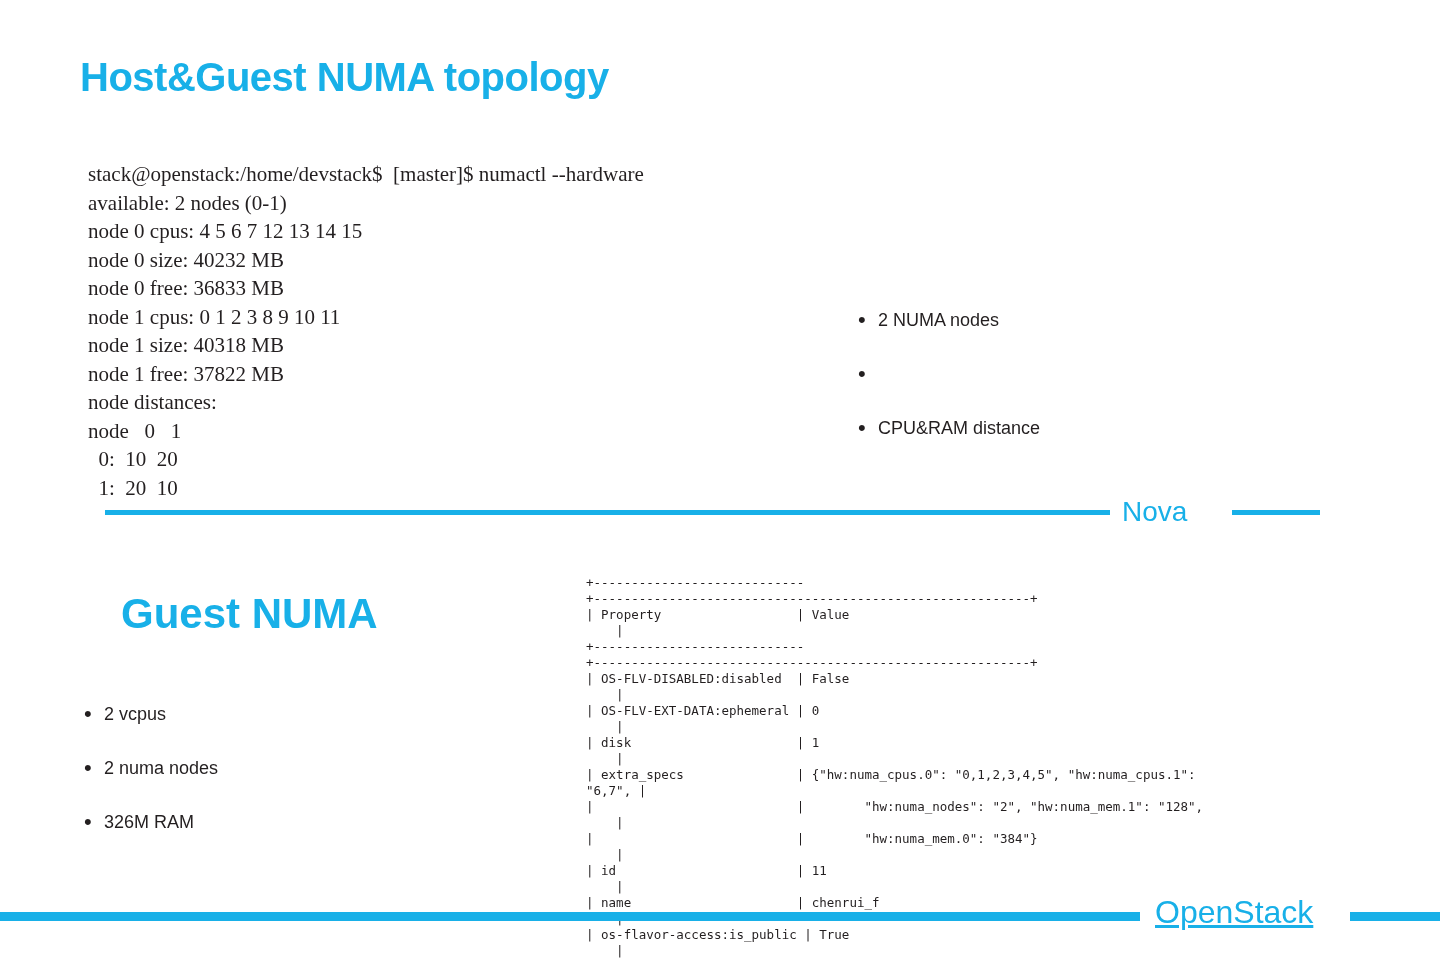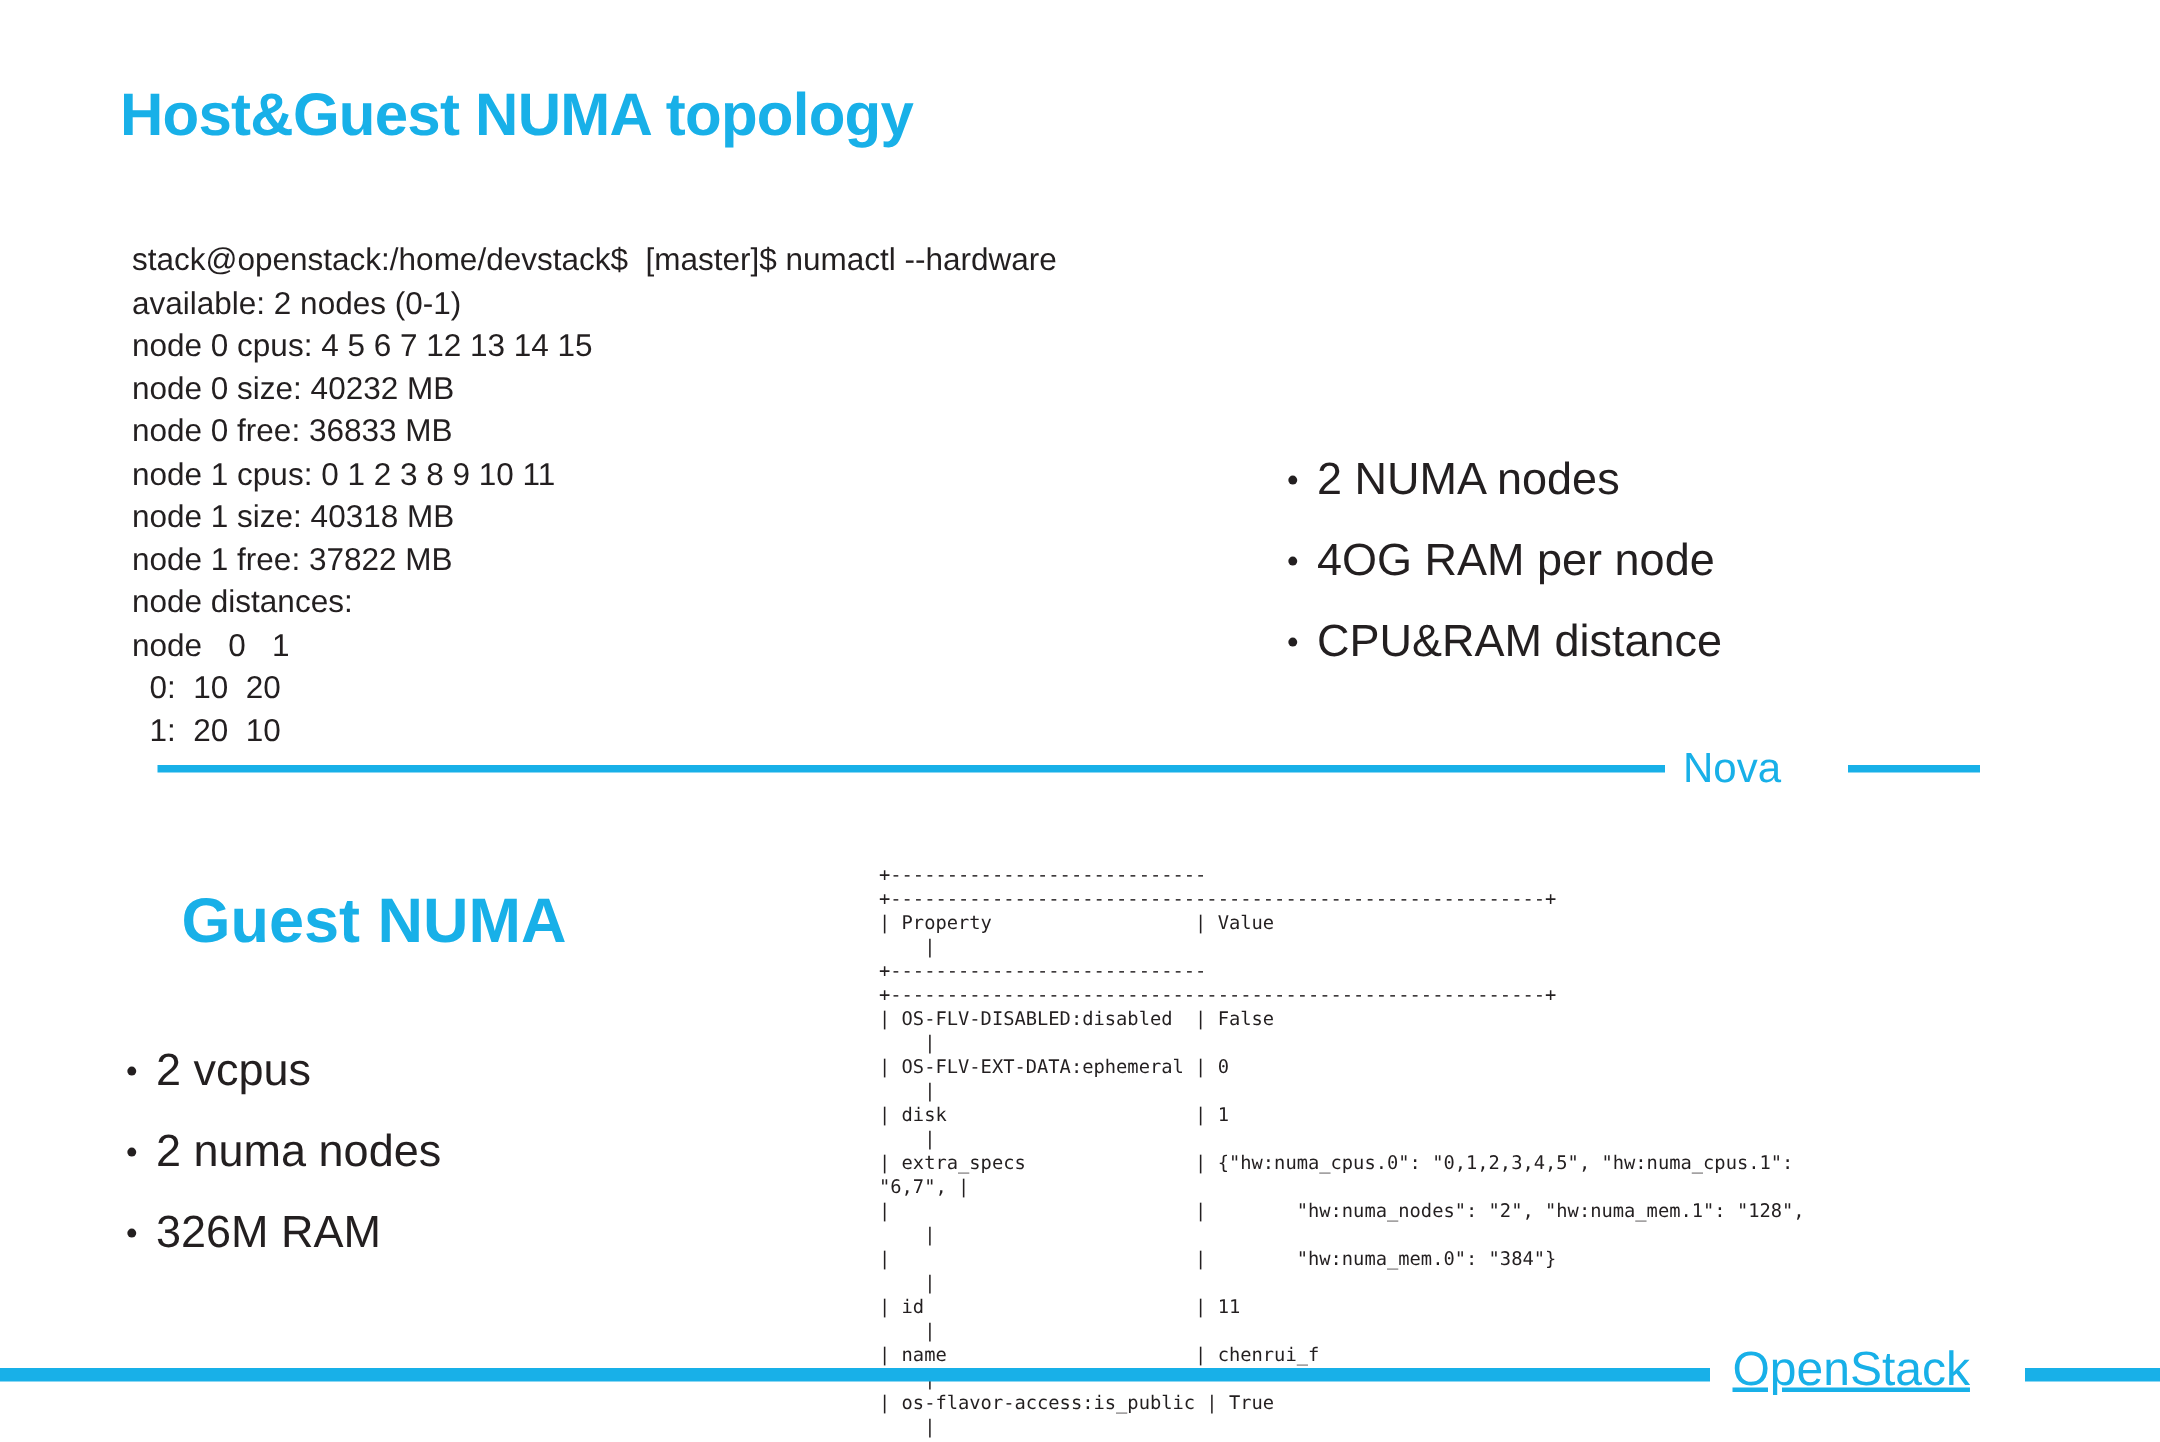--- a/index.html
+++ b/index.html
@@ -26,21 +26,21 @@
     top: 55px;
     font-size: 40px;
     font-weight: bold;
     color: #18b0e8;
     letter-spacing: -0.5px;
   }
   .term-block {
     position: absolute;
     left: 88px;
     top: 160px;
-    font-family: Liberation Sans, sans-serif;
+    font-family: Liberation Serif, serif;
     font-size: 21px;
     line-height: 28.5px;
     color: #231f20;
     white-space: pre;
   }
   .host-numa-heading {
     position: absolute;
     left: 878px;
     top: 213px;
     font-size: 31px;
@@ -73,21 +73,21 @@
     margin-bottom: 26px;
   }
   .bullet-dot {
     width: 20px;
     flex: 0 0 20px;
     font-size: 22px;
     line-height: 28px;
     color: #231f20;
   }
   .bullet-text {
-    font-size: 30px;
+    font-size: 18px;
     line-height: 28px;
     color: #231f20;
   }
   
   .nova-rule-left {
     position: absolute;
     left: 105px;
     top: 510px;
     width: 1005px;
     height: 5px;
@@ -165,21 +165,20 @@
   1:  20  10</div>
 
 
   <div class="host-bullets">
     <div class="bullet-row">
       <span class="bullet-dot">•</span>
       <span class="bullet-text">2 NUMA nodes</span>
     </div>
     <div class="bullet-row">
       <span class="bullet-dot">•</span>
-      <span class="bullet-text">4OG RAM per node</span>
     </div>
     <div class="bullet-row">
       <span class="bullet-dot">•</span>
       <span class="bullet-text">CPU&amp;RAM distance</span>
     </div>
   </div>
 
   <div class="nova-rule-left"></div>
   <div class="nova-label">Nova</div>
   <div class="nova-rule-right"></div>

